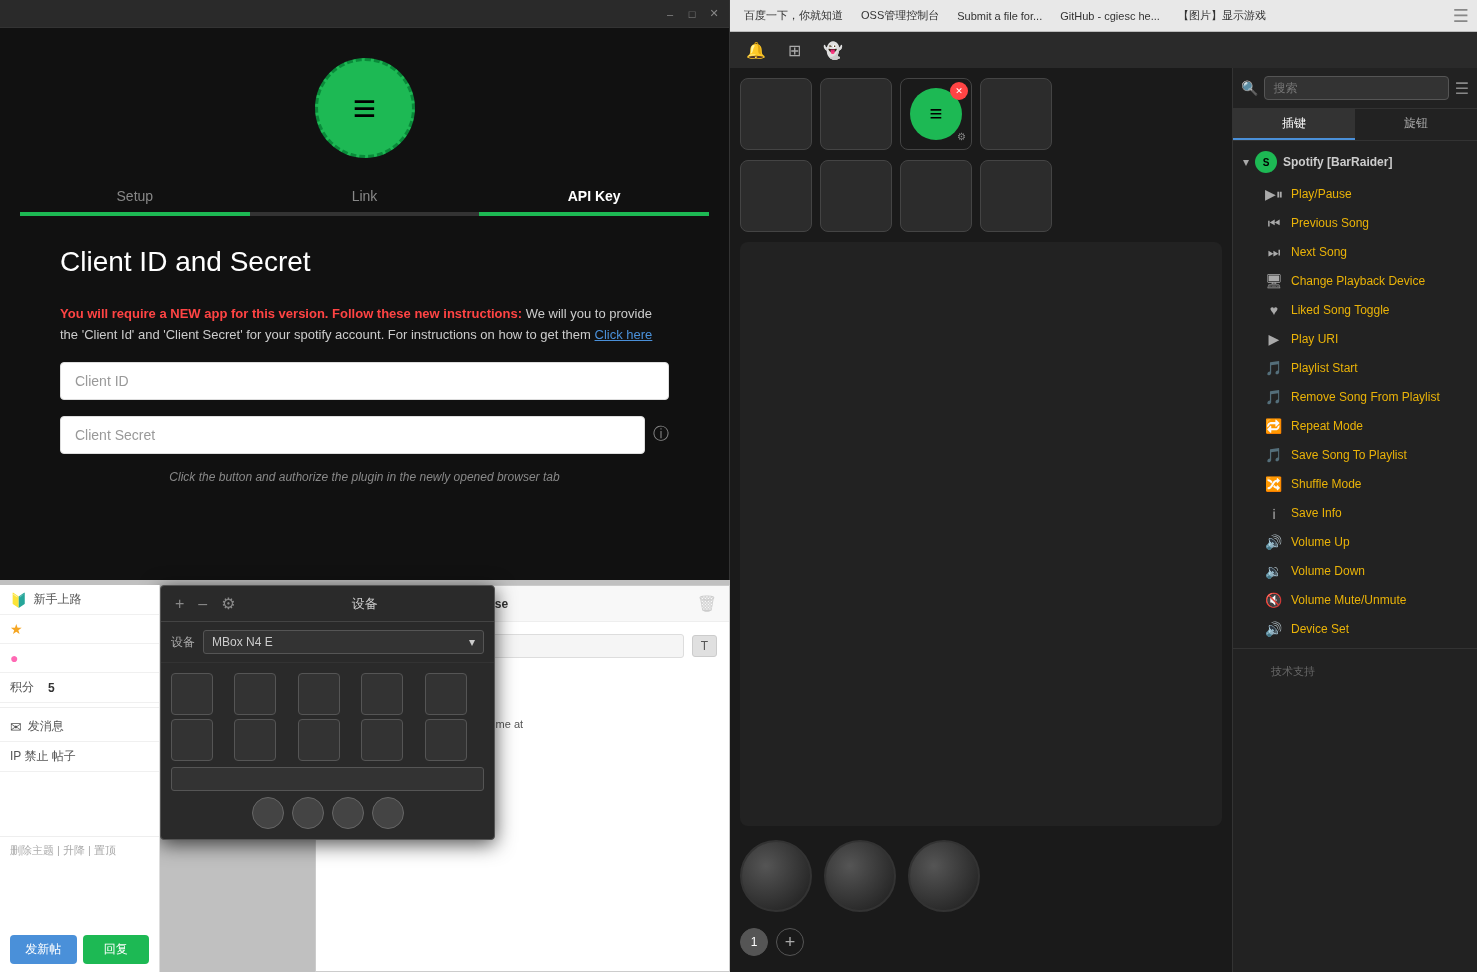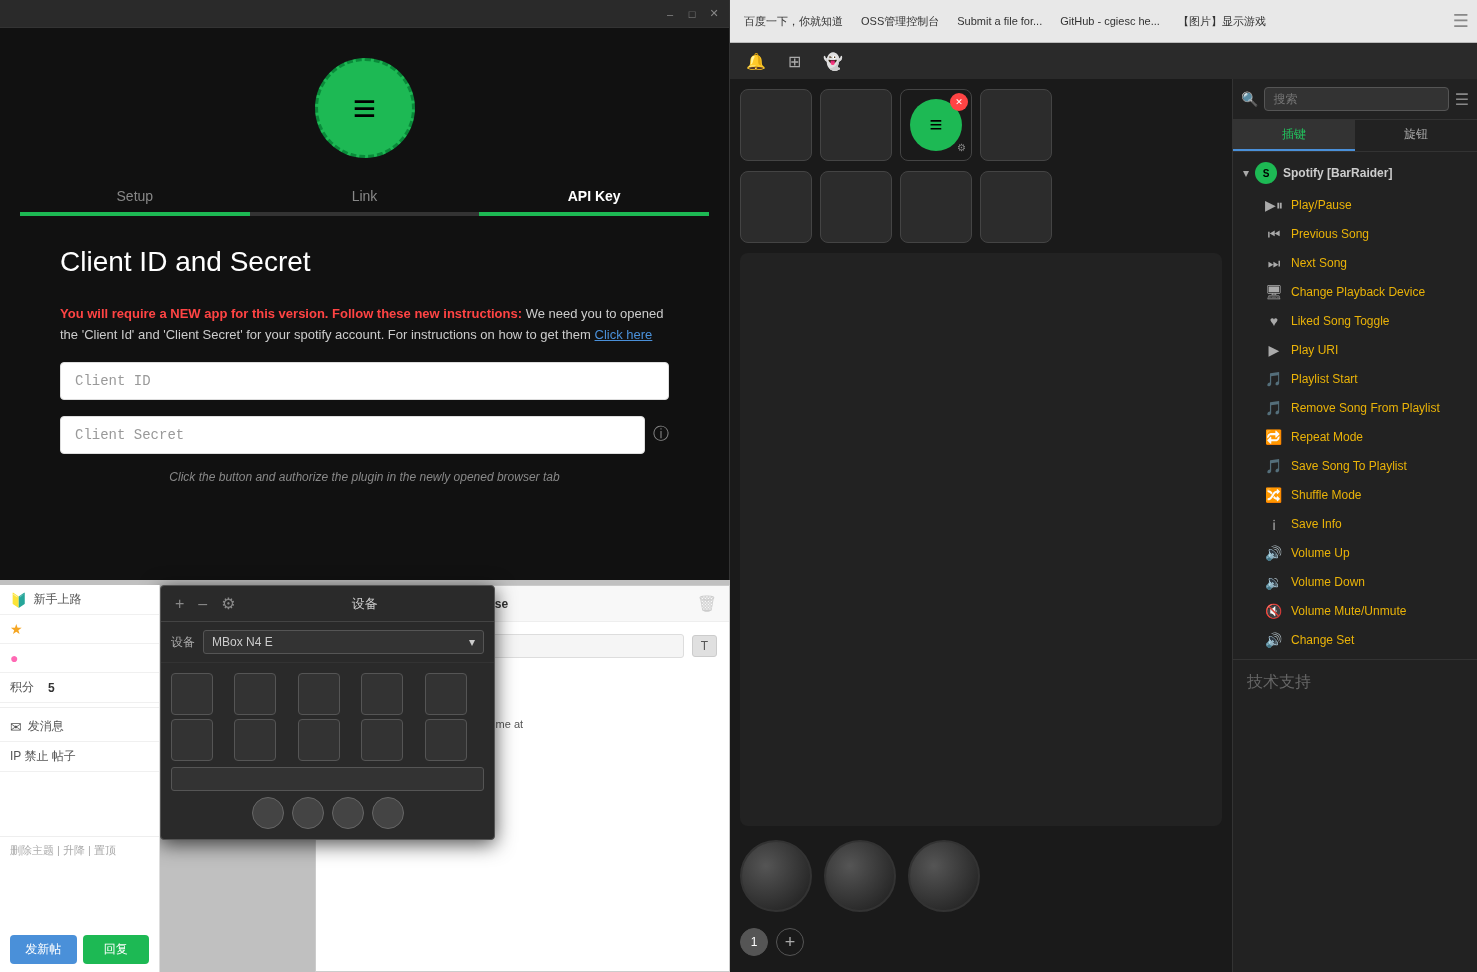--- a/index.html
+++ b/index.html
@@ -16,21 +16,21 @@
     .streamdeck-app {
       position: absolute;
       top: 0; left: 730px; right: 0; bottom: 0;
       background: #1a1a1a;
       display: flex;
       flex-direction: column;
     }
 
     
     .sd-topbar {
-      height: 43px;
+      height: 32px;
       background: #e8e8e8;
       display: flex;
       align-items: center;
       padding: 4px 8px;
       gap: 6px;
       border-bottom: 1px solid #bbb;
     }
     .sd-bookmark {
       font-size: 11px;
       color: #333;
@@ -181,21 +181,21 @@
     }
     .sd-sidebar-tab {
       flex: 1;
       padding: 6px 0;
       text-align: center;
       font-size: 12px;
       cursor: pointer;
       color: #aaa;
     }
     .sd-sidebar-tab.active {
-      color: #22c55e;
+      color: #ffffff;
       background: #333;
       border-bottom: 2px solid #4a90d9;
     }
 
     .sd-plugin-section {
       padding: 4px 0;
     }
     .sd-plugin-header {
       display: flex;
       align-items: center;
@@ -479,21 +479,20 @@
       cursor: pointer;
     }
     .setup-input {
       width: 100%;
       background: #fff;
       border: 1px solid #ddd;
       border-radius: 4px;
       padding: 10px 14px;
       font-size: 14px;
       color: #333;
-      font-family: Liberation Mono, monospace;
     }
     .setup-input::placeholder { color: #999; }
     .setup-input-row {
       display: flex;
       align-items: center;
       gap: 8px;
     }
     .setup-input-row .setup-input {
       flex: 1;
     }
@@ -664,21 +663,21 @@
     <div class="setup-tab active">
       <span class="setup-tab-label">API Key</span>
       <div class="setup-tab-bar"></div>
     </div>
   </div>
 
   <div class="setup-content">
     <h2 class="setup-title">Client ID and Secret</h2>
     <p class="setup-instruction">
       <span class="highlight">You will require a NEW app for this version. Follow these new instructions:</span>
-      <span> We need you to opened the 'Client Id' and 'Client Secret' for your spotify account. For instructions on how to get them </span>
+      <span> We will you to provide the 'Client Id' and 'Client Secret' for your spotify account. For instructions on how to get them </span>
       <a class="link">Click here</a>
     </p>
     <input class="setup-input" type="text" placeholder="Client ID" style="">
     <div class="setup-input-row">
       <input class="setup-input" type="password" placeholder="Client Secret" style="">
       <span class="info-icon">ⓘ</span>
     </div>
     <p class="setup-footer-text">Click the button and authorize the plugin in the newly opened browser tab</p>
   </div>
 </div>
@@ -840,27 +839,27 @@
               <span class="sd-plugin-item-label">Volume Down</span>
             </li>
 
             <li class="sd-plugin-item">
               <span class="sd-plugin-item-icon">🔇</span>
               <span class="sd-plugin-item-label">Volume Mute/Unmute</span>
             </li>
 
             <li class="sd-plugin-item">
               <span class="sd-plugin-item-icon">🔊</span>
-              <span class="sd-plugin-item-label">Change Set</span>
+              <span class="sd-plugin-item-label">Device Set</span>
             </li>
           </ul>
         </div>
 
         <div style="padding:12px 14px;border-top:1px solid #333;">
-          <span style="font-size:16px;color:#666;">技术支持</span>
+          <span style="font-size:11px;color:#666;margin-left:24px;">技术支持</span>
         </div>
       </div>
     </div>
   </div>
 </div>
 
 <div class="sd-left-popup">
 
   <div class="sd-popup-header">
     <span class="sd-popup-btn">+</span>

